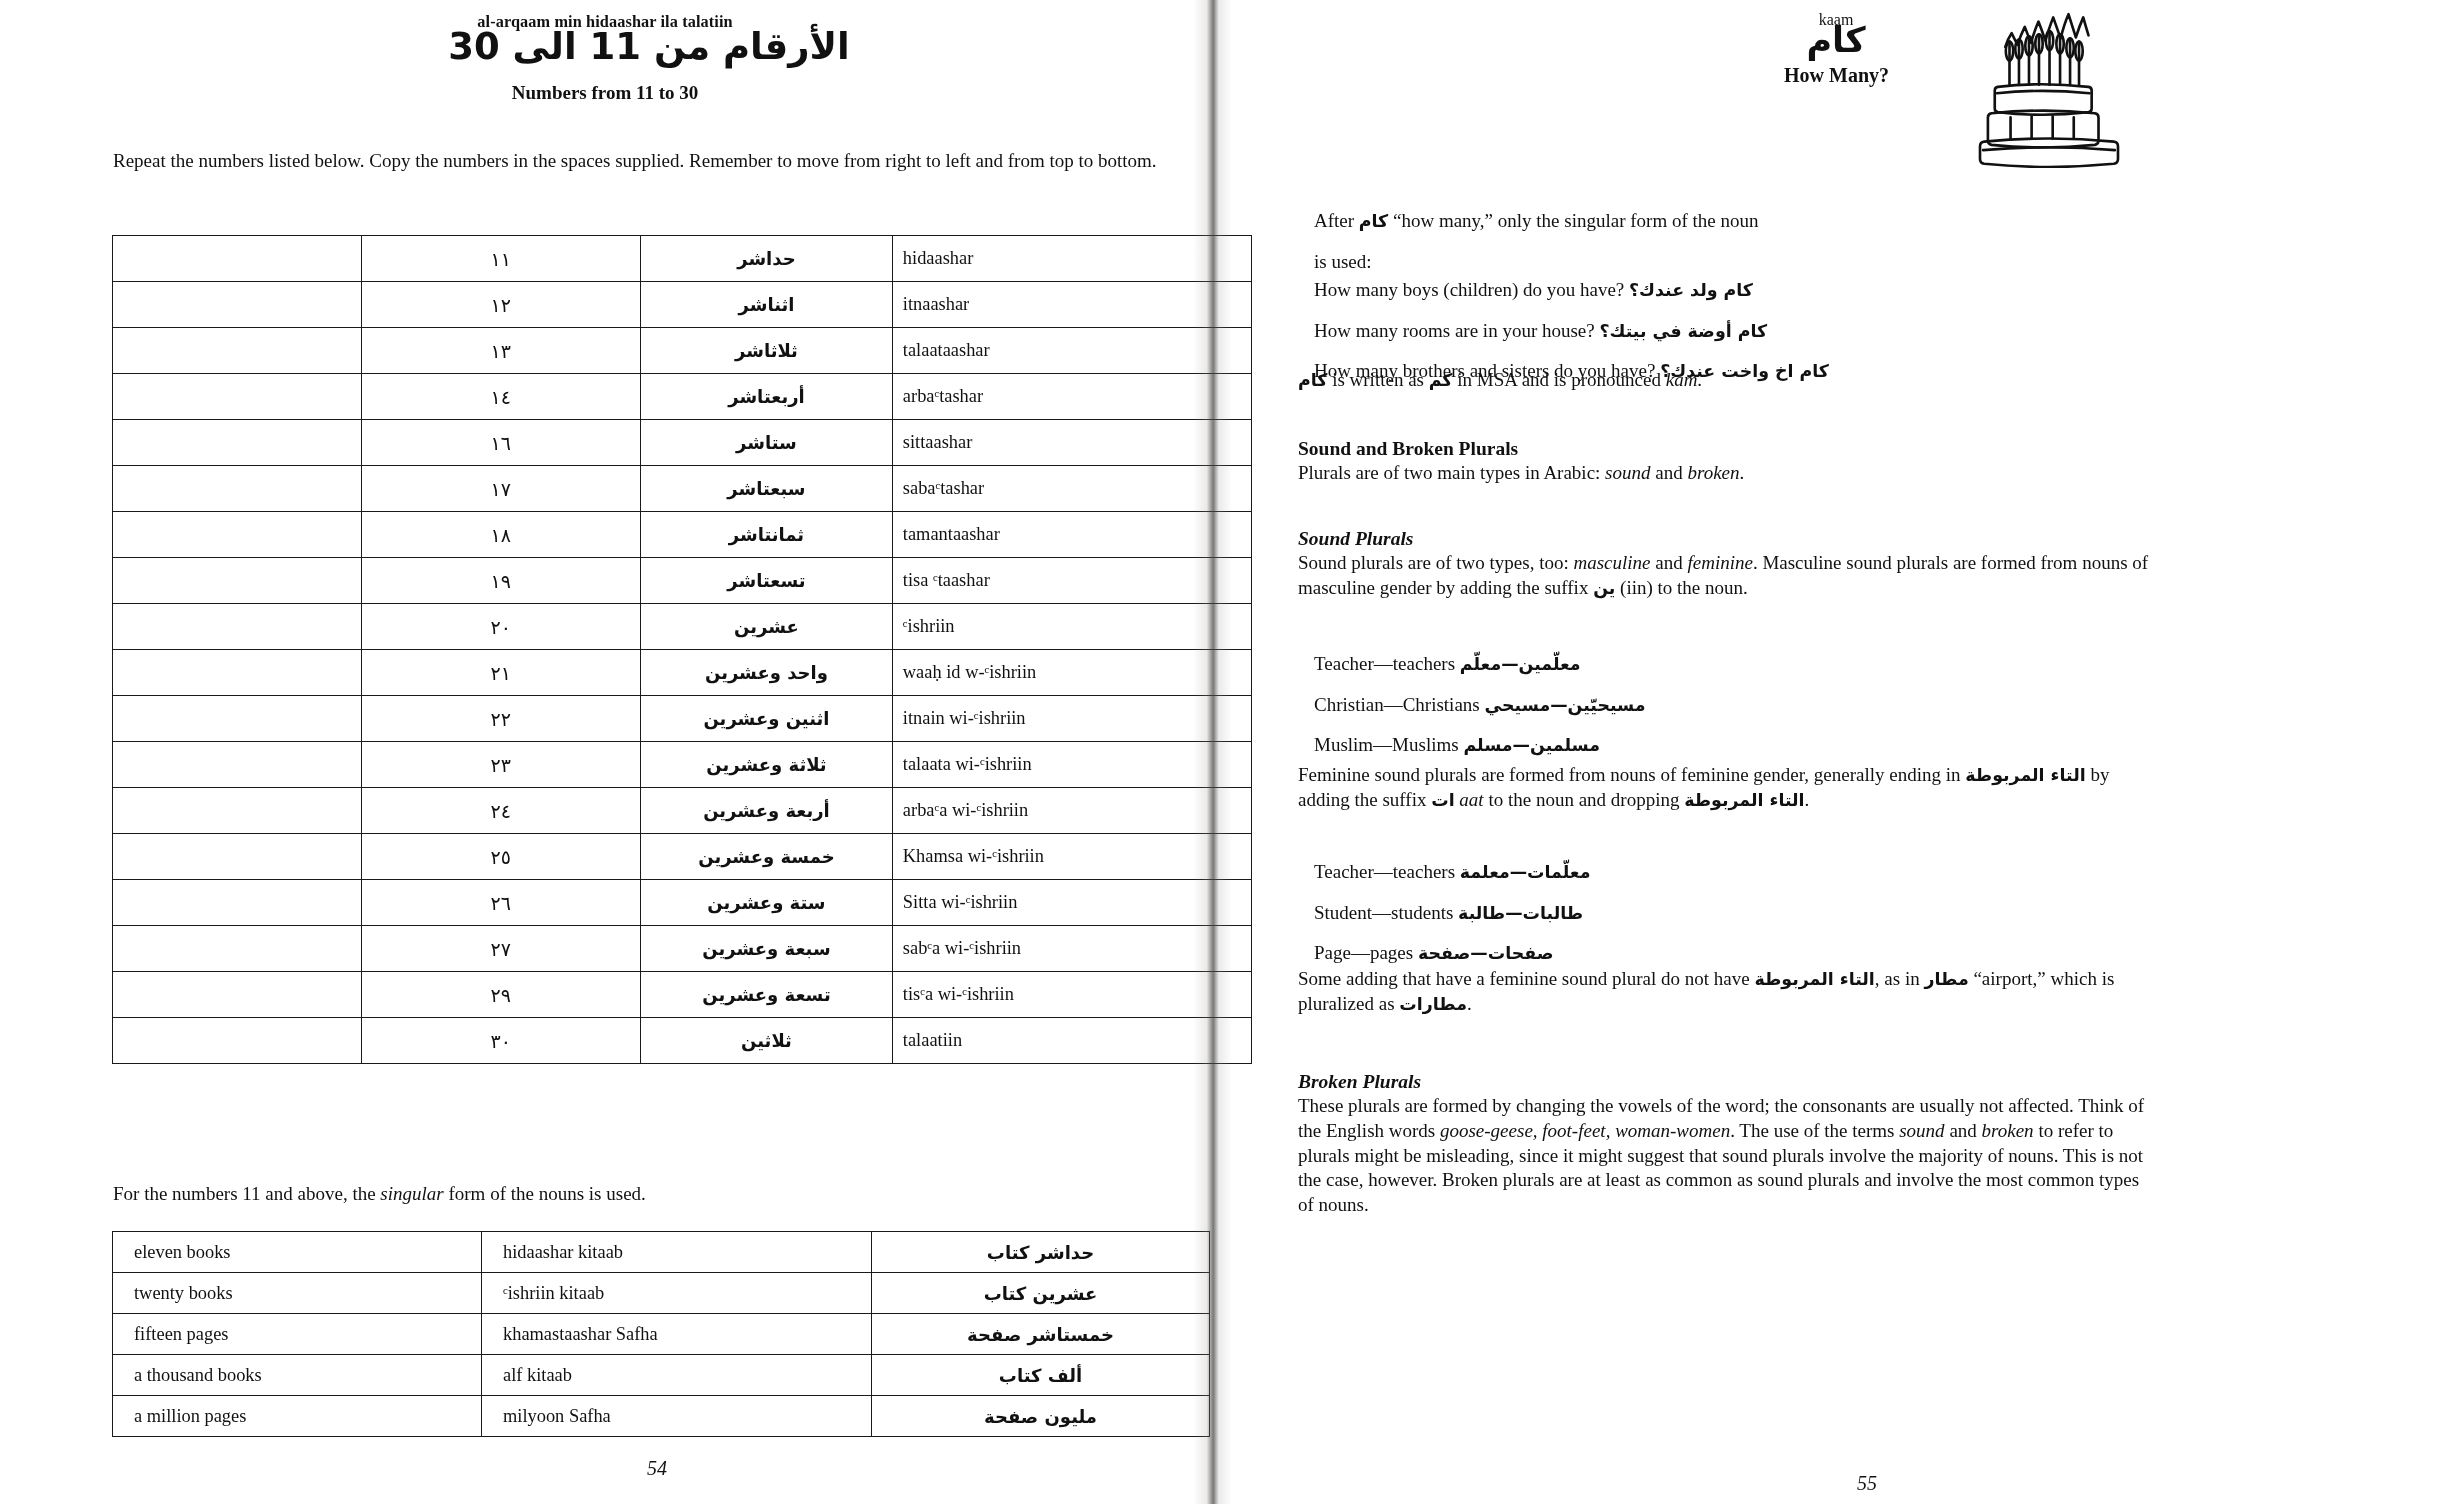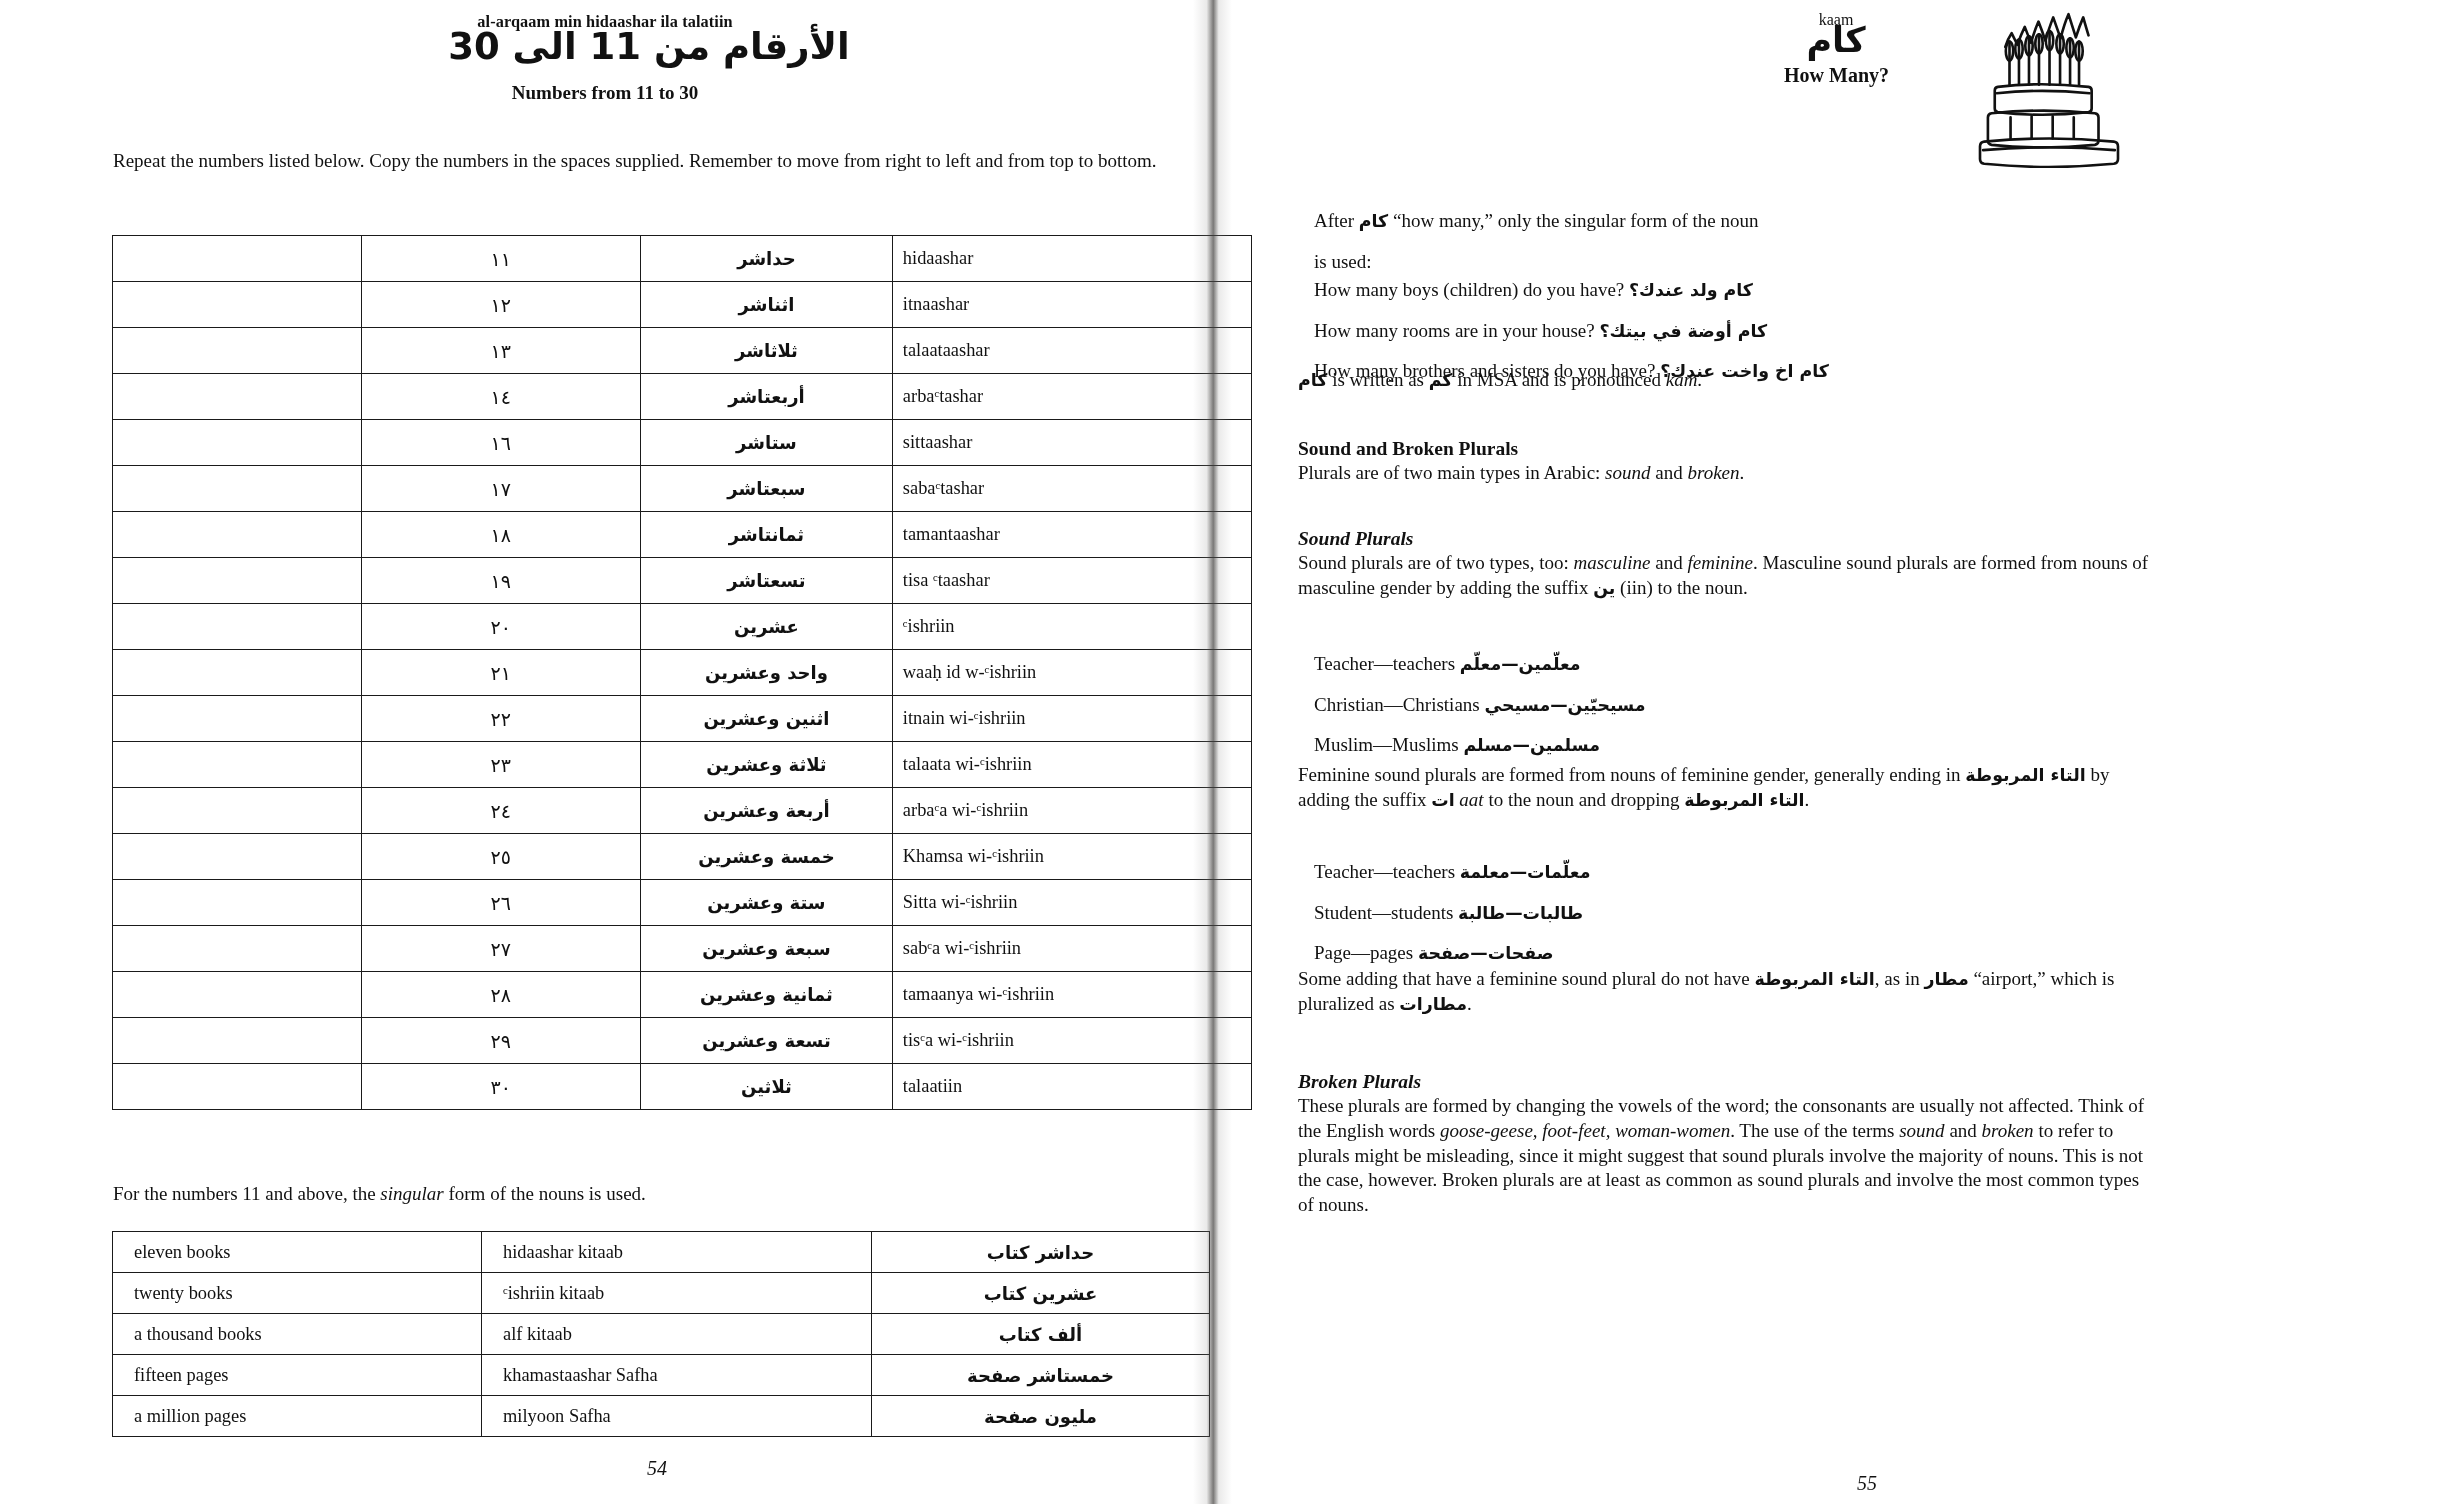--- a/index.html
+++ b/index.html
@@ -201,26 +201,20 @@
             <td class="c-tr">Sitta wi-ᶜishriin</td>
           </tr>
           <tr>
             <td class="c-blank"></td>
             <td class="c-num">٢٧</td>
             <td class="c-ar">سبعة وعشرين</td>
             <td class="c-tr">sabᶜa wi-ᶜishriin</td>
           </tr>
           <tr>
             <td class="c-blank"></td>
-            <td class="c-num">٢٨</td>
-            <td class="c-ar">ثمانية وعشرين</td>
-            <td class="c-tr">tamaanya wi-ᶜishriin</td>
-          </tr>
-          <tr>
-            <td class="c-blank"></td>
             <td class="c-num">٢٩</td>
             <td class="c-ar">تسعة وعشرين</td>
             <td class="c-tr">tisᶜa wi-ᶜishriin</td>
           </tr>
           <tr>
             <td class="c-blank"></td>
             <td class="c-num">٣٠</td>
             <td class="c-ar">ثلاثين</td>
             <td class="c-tr">talaatiin</td>
           </tr>
@@ -237,28 +231,28 @@
             <td class="b-en">eleven books</td>
             <td class="b-tr">hidaashar kitaab</td>
             <td class="b-ar">حداشر كتاب</td>
           </tr>
           <tr>
             <td class="b-en">twenty books</td>
             <td class="b-tr">ᶜishriin kitaab</td>
             <td class="b-ar">عشرين كتاب</td>
           </tr>
           <tr>
+            <td class="b-en">fifteen pages</td>
+            <td class="b-tr">khamastaashar Safha</td>
+            <td class="b-ar">خمستاشر صفحة</td>
+          </tr>
+          <tr>
             <td class="b-en">a thousand books</td>
             <td class="b-tr">alf kitaab</td>
             <td class="b-ar">ألف كتاب</td>
-          </tr>
-          <tr>
-            <td class="b-en">fifteen pages</td>
-            <td class="b-tr">khamastaashar Safha</td>
-            <td class="b-ar">خمستاشر صفحة</td>
           </tr>
           <tr>
             <td class="b-en">a million pages</td>
             <td class="b-tr">milyoon Safha</td>
             <td class="b-ar">مليون صفحة</td>
           </tr>
         </tbody>
     </table>
 
     <div class="folio folio-left">54</div>

